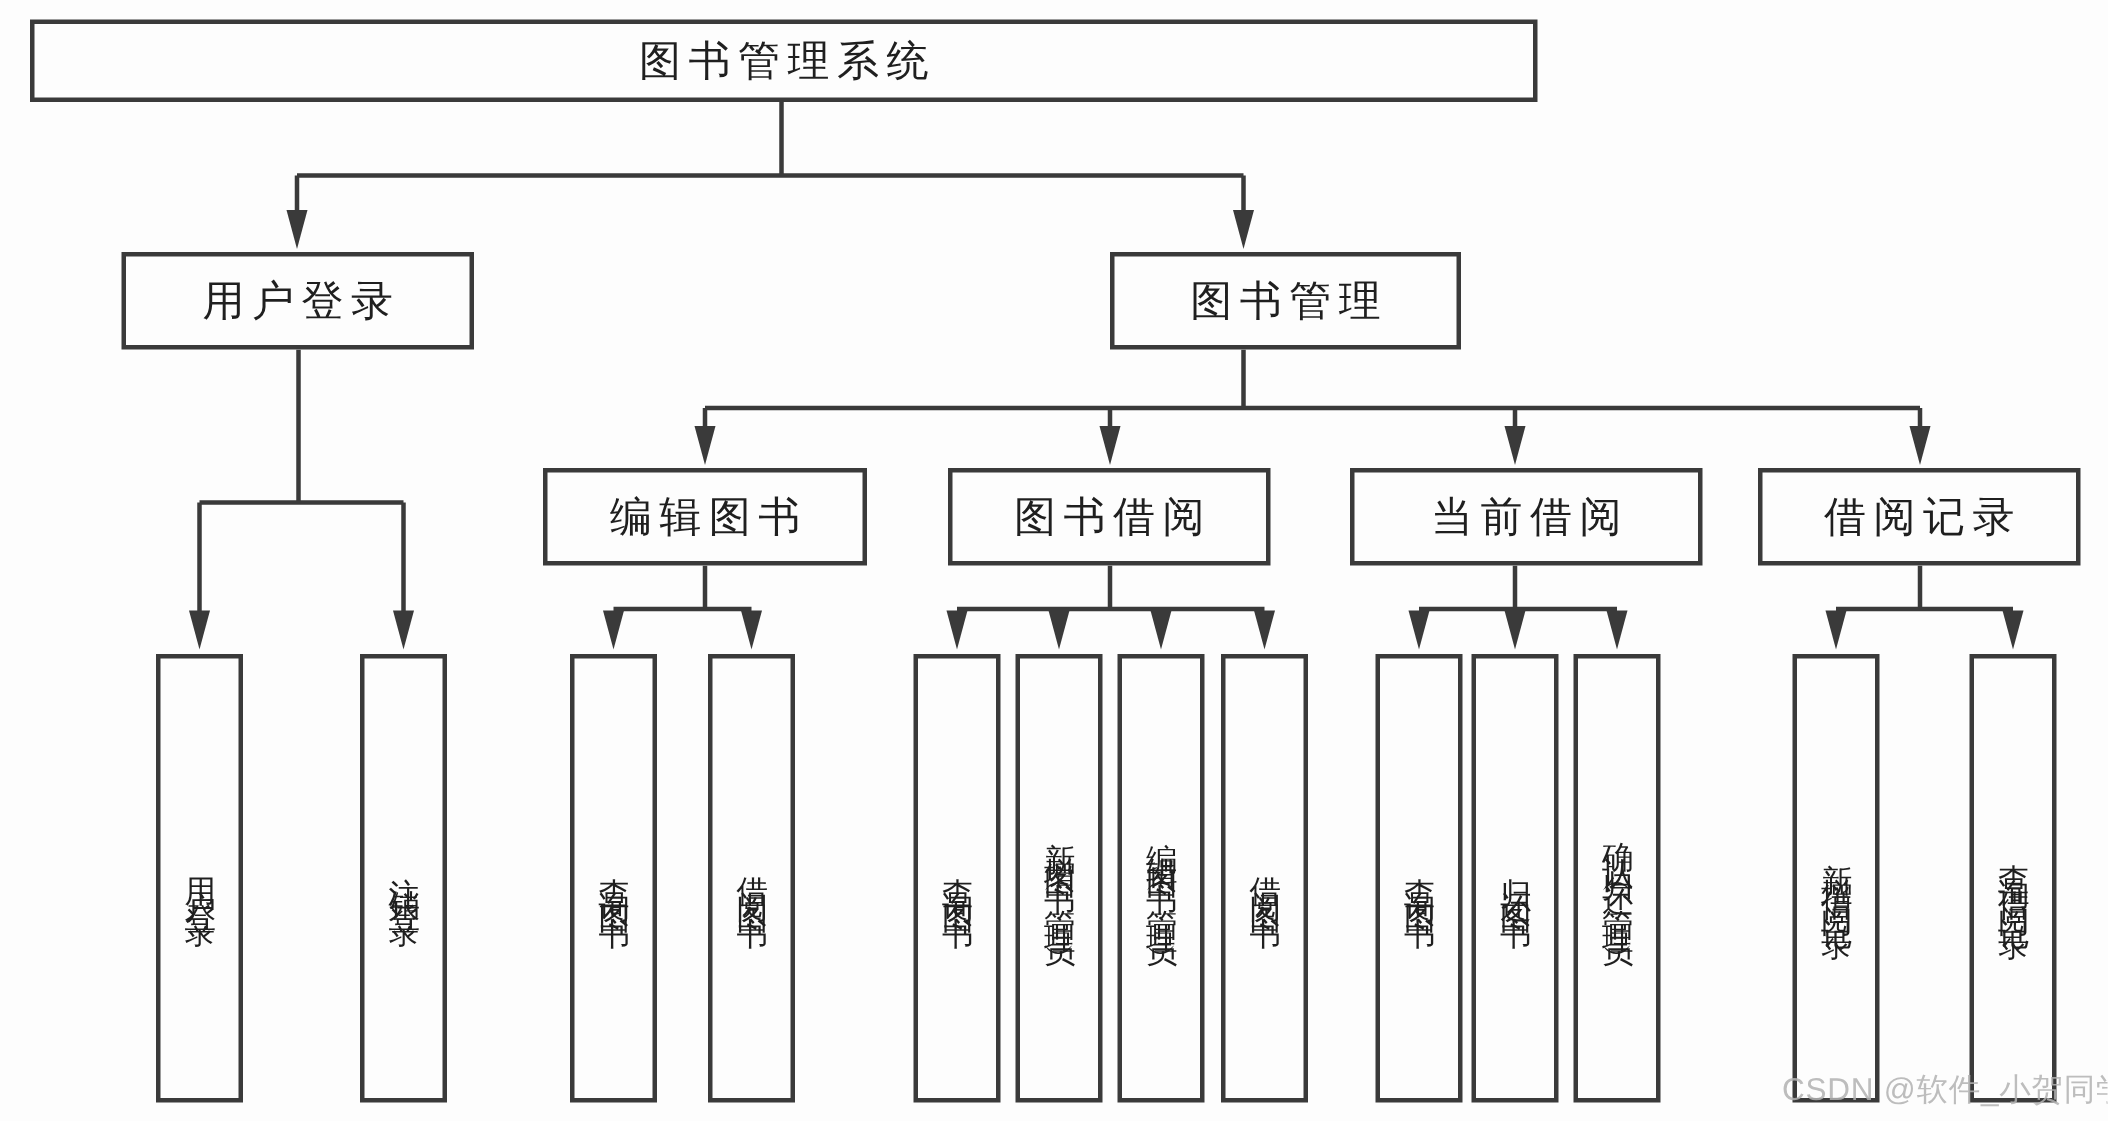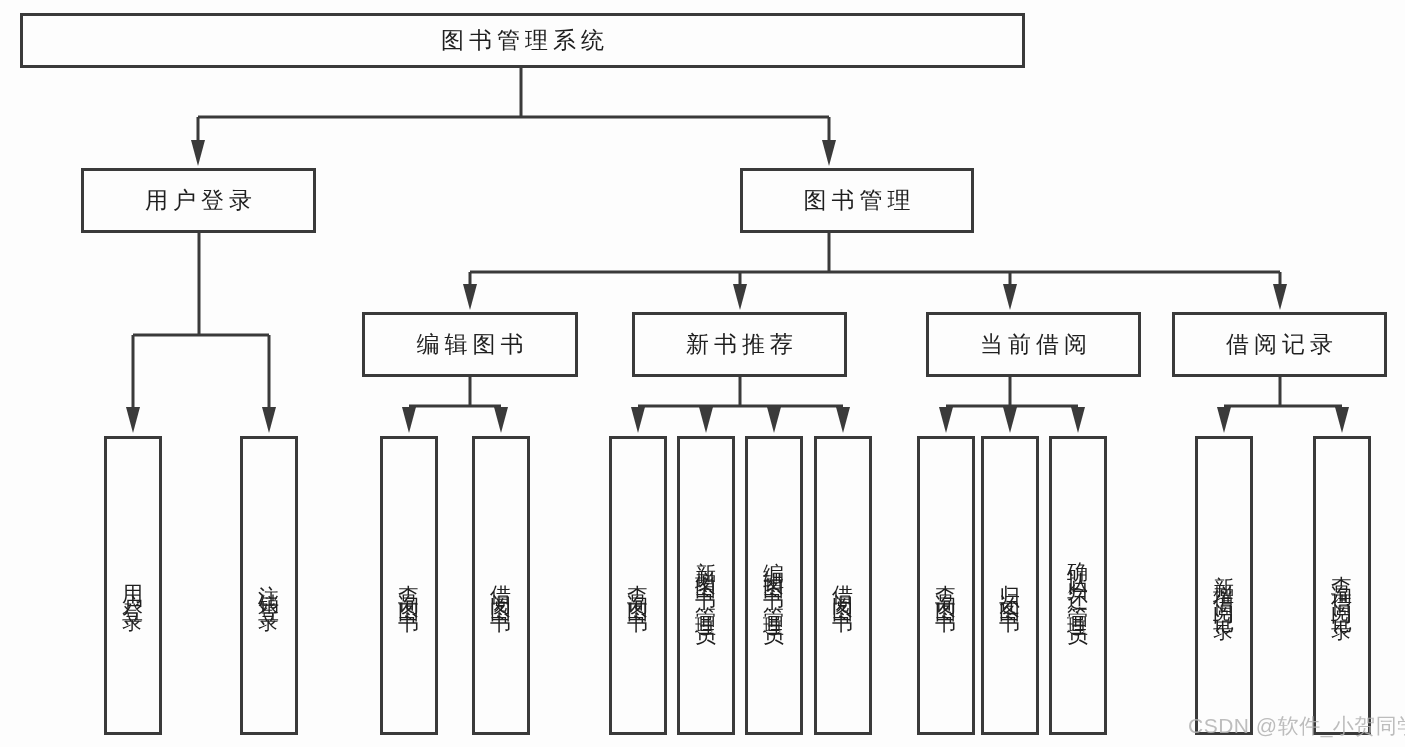--- a/index.html
+++ b/index.html
@@ -41,21 +41,21 @@
     position: absolute;
     border: 3px solid var(--line-color);
     background: var(--box-background);
     display: flex;
     align-items: center;
     justify-content: center;
     color: var(--text-color);
     z-index: 2;
   }
   .box.h span {
-    font-size: 23px;
+    font-size: 28px;
     letter-spacing: 5px;
     text-indent: 5px;
     white-space: nowrap;
     color: var(--text-color);
   }
   .box.v span {
     writing-mode: vertical-rl;
     font-size: 21px;
     letter-spacing: 9px;
     line-height: 1;
@@ -119,23 +119,23 @@
     <span>用户登录</span>
   </div>
   <div class="box h" style="left:740px;top:168px;width:234px;height:65px">
     <span>图书管理</span>
   </div>
 
   <div class="box h" style="left:362px;top:312px;width:216px;height:65px">
     <span>编辑图书</span>
   </div>
   <div class="box h" style="left:632px;top:312px;width:215px;height:65px">
-    <span>新书推荐</span>
+    <span>图书借阅</span>
   </div>
-  <div class="box h" style="left:926px;top:312px;width:215px;height:65px">
+  <div class="box h" style="left:900px;top:312px;width:235px;height:65px">
     <span>当前借阅</span>
   </div>
   <div class="box h" style="left:1172px;top:312px;width:215px;height:65px">
     <span>借阅记录</span>
   </div>
 
   <div class="box v" style="left:104px;top:436px;width:58px;height:299px">
     <span>用户登录</span>
   </div>
   <div class="box v" style="left:240px;top:436px;width:58px;height:299px">

